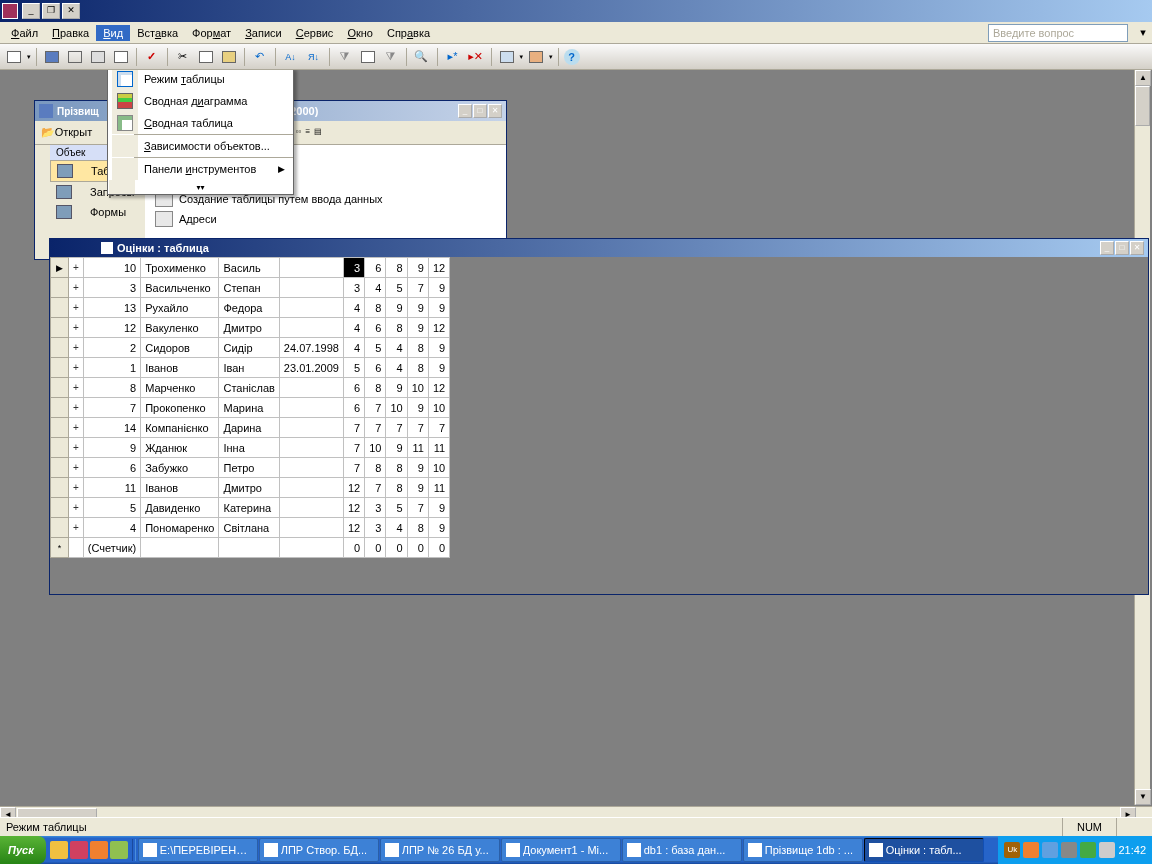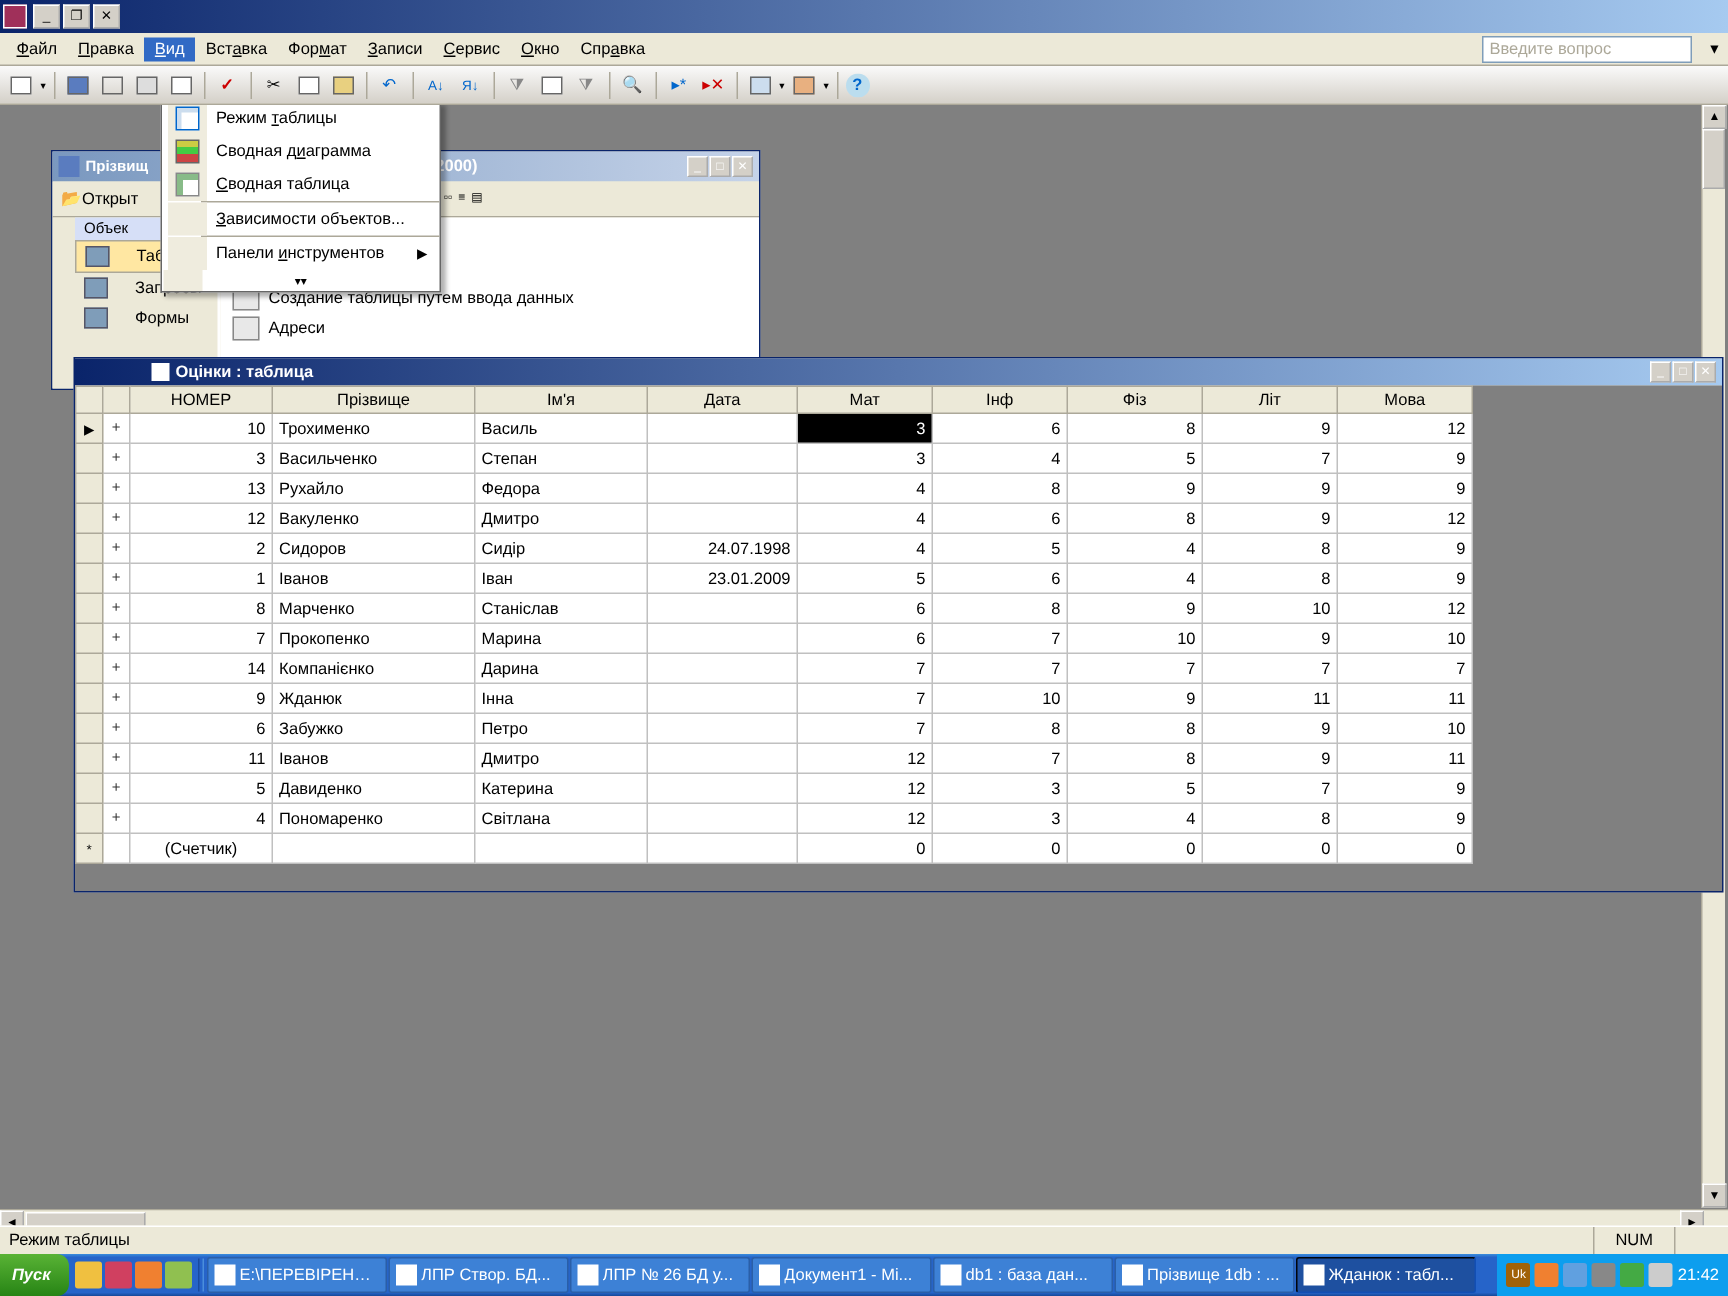--- a/index.html
+++ b/index.html
@@ -281,33 +281,20 @@
           <span>Оцінки : таблица</span>
         </div>
       <div class="wb">_</div>
       <div class="wb">□</div>
       <div class="wb">✕</div>
     </div>
     <div class="tgrid">
       <table class="data" id="datatable">
           <tbody>
             <tr>
-              <th class="rowhdr"></th>
-              <th class="rowhdr"></th>
-              <th style="width:95px">НОМЕР</th>
-              <th style="width:135px">Прізвище</th>
-              <th style="width:115px">Ім'я</th>
-              <th style="width:100px">Дата</th>
-              <th style="width:90px">Мат</th>
-              <th style="width:90px">Інф</th>
-              <th style="width:90px">Фіз</th>
-              <th style="width:90px">Літ</th>
-              <th style="width:90px">Мова</th>
-            </tr>
-            <tr>
               <td class="rowhdr">▶</td>
               <td class="expcol">+</td>
               <td class="num">10</td>
               <td>Трохименко</td>
               <td>Василь</td>
               <td class="num"></td>
               <td class="num sel">3</td>
               <td class="num">6</td>
               <td class="num">8</td>
               <td class="num">9</td>
@@ -548,21 +535,21 @@
       <div class="tbitem">
         <div class="tic"></div>
         <span style="overflow:hidden;text-overflow:ellipsis;white-space:nowrap">db1 : база дан...</span>
       </div>
       <div class="tbitem">
         <div class="tic"></div>
         <span style="overflow:hidden;text-overflow:ellipsis;white-space:nowrap">Прізвище 1db : ...</span>
       </div>
       <div class="tbitem active">
         <div class="tic"></div>
-        <span style="overflow:hidden;text-overflow:ellipsis;white-space:nowrap">Жданюк : табл...</span>
+        <span style="overflow:hidden;text-overflow:ellipsis;white-space:nowrap">Оцінки : табл...</span>
       </div>
     </div>
   <div class="tray">
     <div class="ti" style="background:#a16207;color:#fff;font-size:8px;text-align:center;line-height:16px">Uk</div>
     <div class="ti" style="background:#f08030"></div>
     <div class="ti" style="background:#60a0e0"></div>
     <div class="ti" style="background:#888"></div>
     <div class="ti" style="background:#4a4"></div>
     <div class="ti" style="background:#ccc"></div>
     <span>21:42</span>

